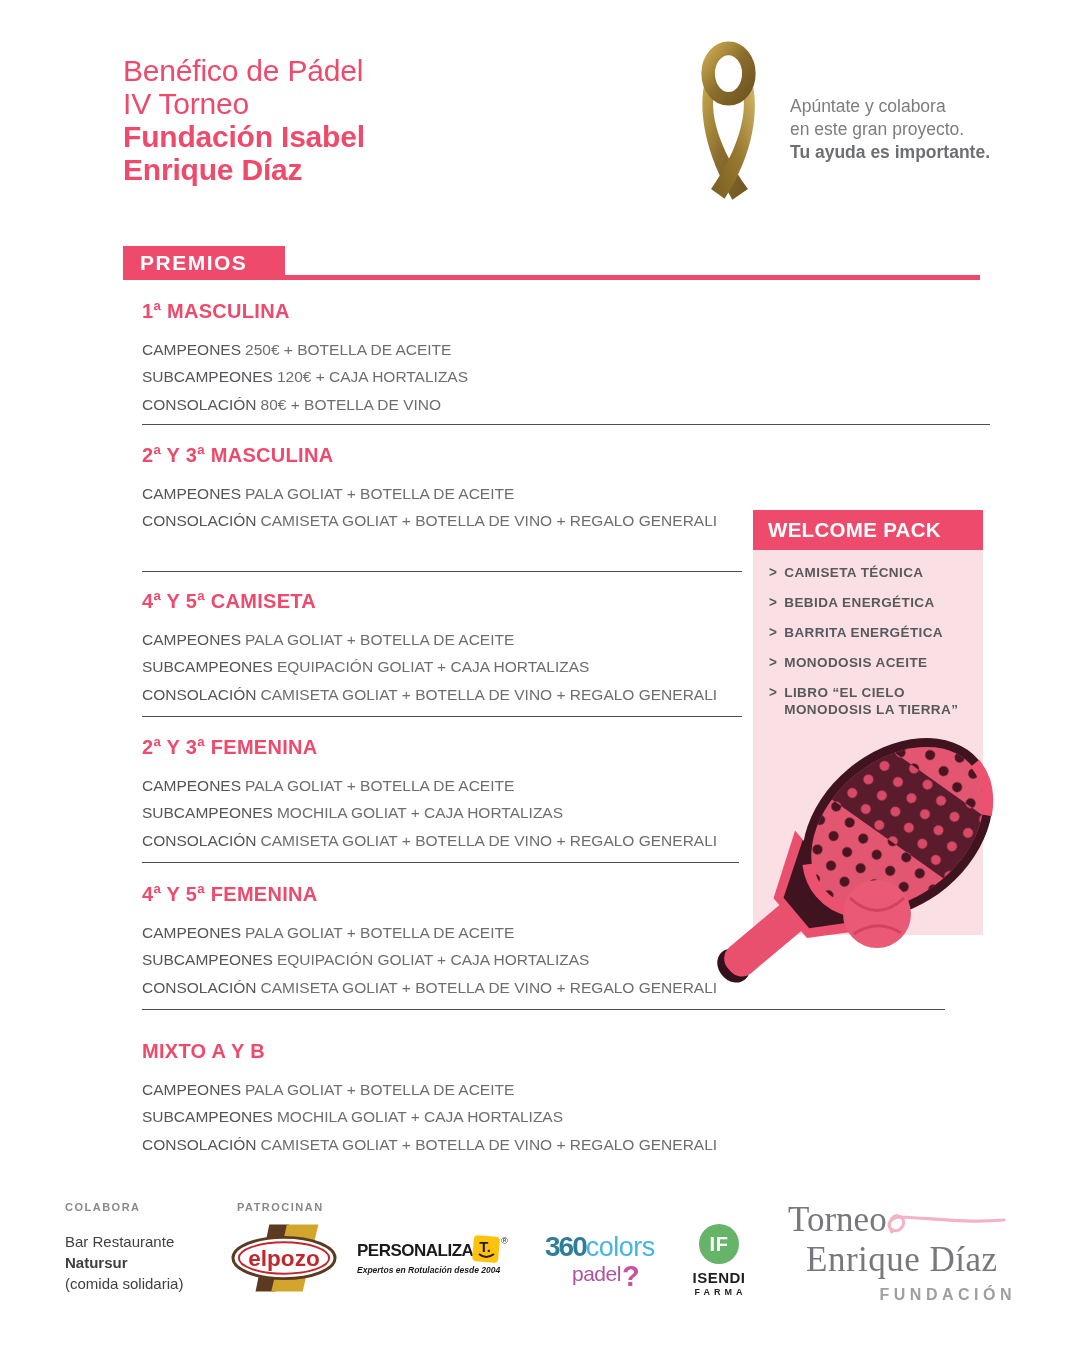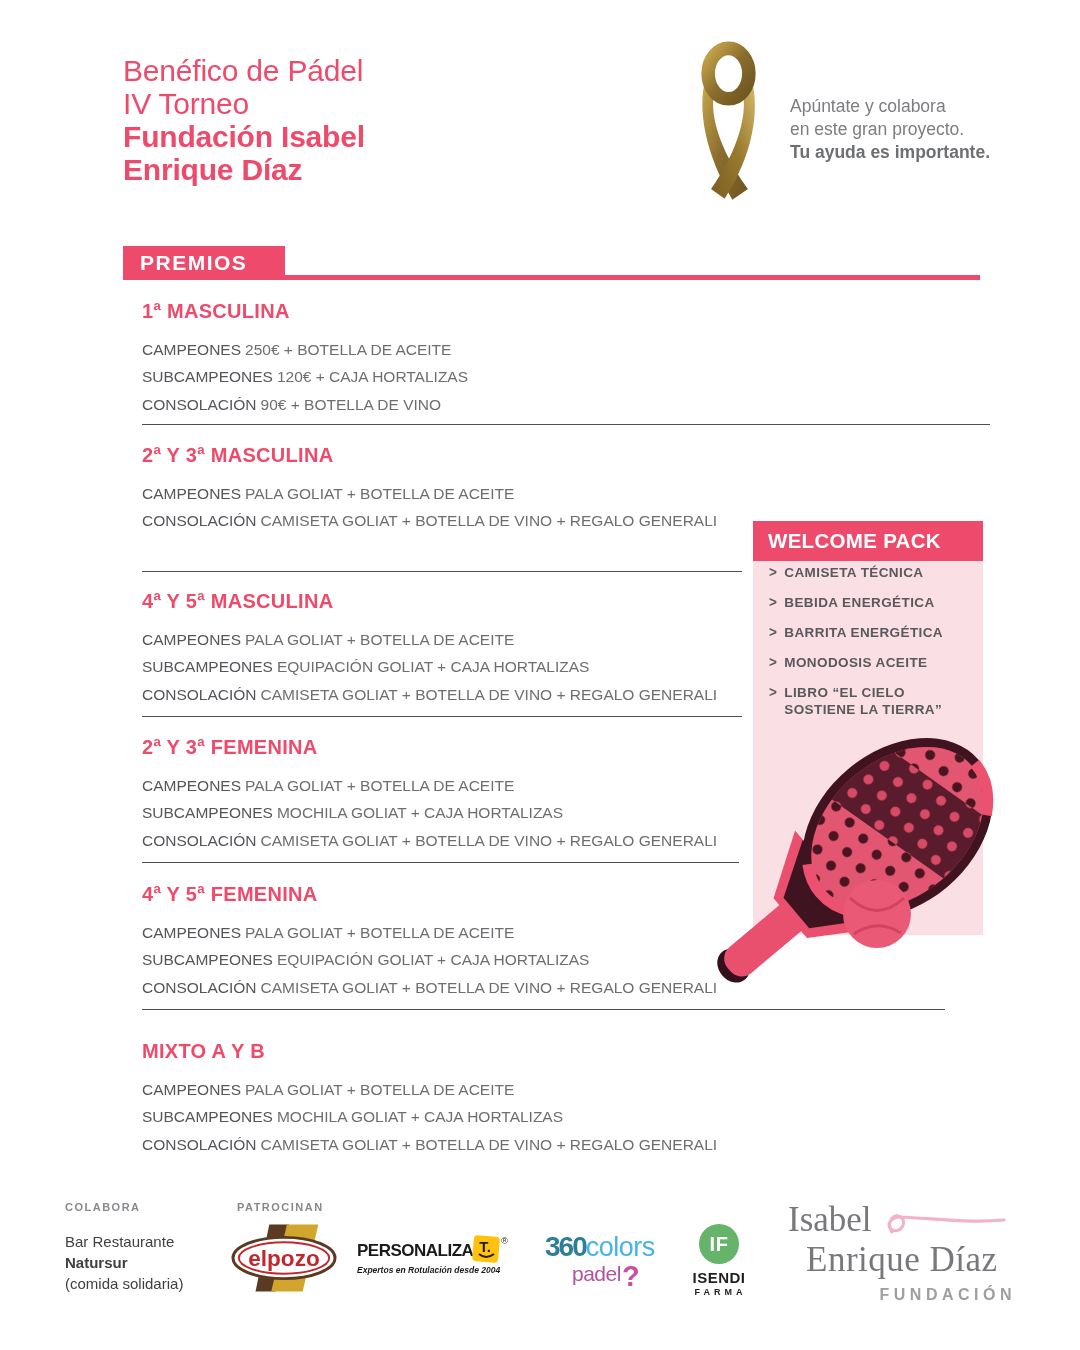--- a/index.html
+++ b/index.html
@@ -22,21 +22,21 @@
 
   
   .cat{position:absolute;left:142px;width:640px;}
   .cat-title{margin:0;font-size:20px;line-height:23px;font-weight:700;color:#EE4A6B;letter-spacing:0.3px;}
   .rows{margin-top:13px;}
   .row{font-size:15.5px;line-height:27.4px;color:#6D6E71;white-space:nowrap;}
   .row .lbl{font-weight:400;color:#55565A;margin-right:4px;}
   .divider{position:absolute;left:142px;height:0;border-top:1.6px solid #4d4e50;}
 
   
-  .wp-header{position:absolute;left:753px;top:521px;width:230px;height:40px;background:#EE4A6B;
+  .wp-header{position:absolute;left:753px;top:510px;width:230px;height:40px;background:#EE4A6B;
              color:#fff;font-size:20.5px;font-weight:700;letter-spacing:0.3px;
              display:flex;align-items:center;padding-left:15px;box-sizing:border-box;z-index:2;}
   .wp-panel{position:absolute;left:753px;top:538px;width:230px;height:397px;background:#FADFE5;z-index:1;}
   .wp-items{position:absolute;left:753px;top:560px;width:230px;z-index:2;
             display:flex;flex-direction:column;gap:13px;padding:4px 14px 0 16px;box-sizing:border-box;}
   .wp-item{display:flex;align-items:flex-start;font-size:13.5px;line-height:17px;font-weight:700;
            color:#58595B;letter-spacing:0.4px;}
   .wp-bullet{margin-right:7px;transform:scaleY(1.1);}
   .racket-svg{position:absolute;left:680px;top:718px;z-index:3;}
 
@@ -114,34 +114,34 @@
   </div>
 
   <div class="premios-box">PREMIOS</div>
   <div class="premios-line"></div>
 
   <section class="cat" style="top:300px">
     <h3 class="cat-title">1ª MASCULINA</h3>
     <div class="rows">
       <div class="row"><span class="lbl">CAMPEONES</span><span class="val">250€ + BOTELLA DE ACEITE</span></div>
       <div class="row"><span class="lbl">SUBCAMPEONES</span><span class="val">120€ + CAJA HORTALIZAS</span></div>
-      <div class="row"><span class="lbl">CONSOLACIÓN</span><span class="val">90€ + BOTELLA DE VINO</span></div>
+      <div class="row"><span class="lbl">CONSOLACIÓN</span><span class="val">80€ + BOTELLA DE VINO</span></div>
     </div>
   </section>
 
   <section class="cat" style="top:444px">
     <h3 class="cat-title">2ª Y 3ª MASCULINA</h3>
     <div class="rows">
       <div class="row"><span class="lbl">CAMPEONES</span><span class="val">PALA GOLIAT + BOTELLA DE ACEITE</span></div>
       <div class="row"><span class="lbl">CONSOLACIÓN</span><span class="val">CAMISETA GOLIAT + BOTELLA DE VINO + REGALO GENERALI</span></div>
     </div>
   </section>
 
   <section class="cat" style="top:590px">
-    <h3 class="cat-title">4ª Y 5ª MASCULINA</h3>
+    <h3 class="cat-title">4ª Y 5ª CAMISETA</h3>
     <div class="rows">
       <div class="row"><span class="lbl">CAMPEONES</span><span class="val">PALA GOLIAT + BOTELLA DE ACEITE</span></div>
       <div class="row"><span class="lbl">SUBCAMPEONES</span><span class="val">EQUIPACIÓN GOLIAT + CAJA HORTALIZAS</span></div>
       <div class="row"><span class="lbl">CONSOLACIÓN</span><span class="val">CAMISETA GOLIAT + BOTELLA DE VINO + REGALO GENERALI</span></div>
     </div>
   </section>
 
   <section class="cat" style="top:736px">
     <h3 class="cat-title">2ª Y 3ª FEMENINA</h3>
     <div class="rows">
@@ -189,21 +189,21 @@
     <div class="wp-item">
         <span class="wp-bullet">&gt;</span>
         <span>BARRITA ENERGÉTICA</span>
       </div>
     <div class="wp-item">
         <span class="wp-bullet">&gt;</span>
         <span>MONODOSIS ACEITE</span>
       </div>
     <div class="wp-item">
         <span class="wp-bullet">&gt;</span>
-        <span>LIBRO “EL CIELO SOSTIENE LA TIERRA”</span>
+        <span>LIBRO “EL CIELO MONODOSIS LA TIERRA”</span>
       </div>
   </div>
 
   <svg class="racket-svg" width="340" height="300" viewBox="0 0 340 300">
     <defs>
       <pattern id="holesDark" width="21" height="21" patternUnits="userSpaceOnUse">
         <circle cx="10" cy="10" r="5" fill="#4a1420"></circle>
       </pattern>
       <pattern id="holesPink" width="21" height="21" patternUnits="userSpaceOnUse">
         <circle cx="10" cy="10" r="5" fill="#e8506e"></circle>
@@ -270,21 +270,21 @@
   <div class="isendi">
     <div class="isendi-circle">
       <span>IF</span>
     </div>
     <div class="isendi-name">ISENDI</div>
     <div class="isendi-farma">FARMA</div>
   </div>
 
   <div class="fnd">
     <div class="fnd-l1">
-      <span>Isabel</span>
+      <span>Torneo</span>
       <svg class="fnd-doodle" width="132" height="34" viewBox="0 0 132 34">
         <path d="M16,24 C9,14 19,3 26,10 C31,16 23,27 15,21 C10,17 15,8 26,9 C62,11 92,15 128,12" fill="none" stroke="#f3b3c6" stroke-width="3.2" stroke-linecap="round"></path>
       </svg>
     </div>
     <div class="fnd-l2">Enrique Díaz</div>
     <div class="fnd-l3">FUNDACIÓN</div>
   </div>
 
 </div>
 

